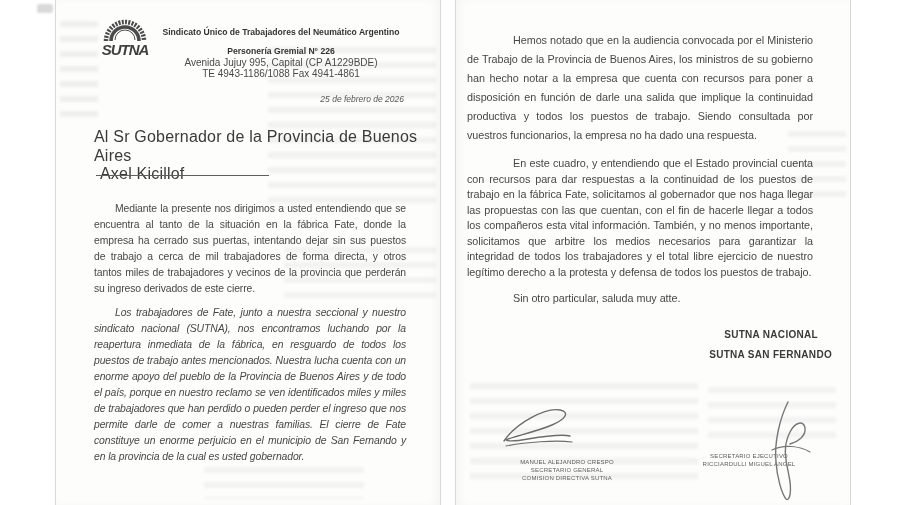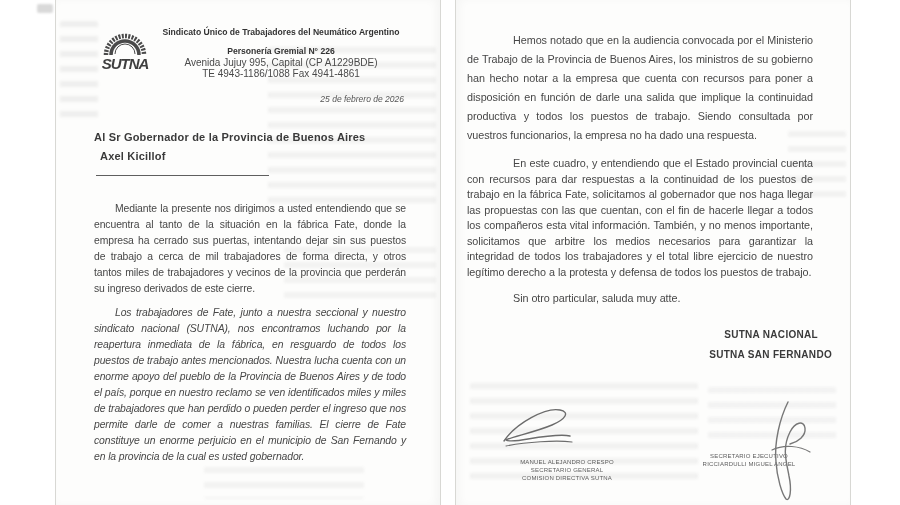--- a/index.html
+++ b/index.html
@@ -13,29 +13,29 @@
   .page{
     position:absolute;top:-2px;height:509px;
     background:#fdfdfc;
     border:1px solid #d8d8d4;
     box-sizing:border-box;
   }
   .page-left{left:55px;width:386px;box-shadow:inset -4px 0 8px rgba(0,0,0,.035);}
   .page-right{left:455px;width:396px;box-shadow:inset 4px 0 8px rgba(0,0,0,.03);}
 
   
-  .logo{position:absolute;left:45px;top:24px;}
+  .logo{position:absolute;left:45px;top:10px;}
   .lh-text{position:absolute;left:100px;top:27px;width:250px;text-align:center;color:#3c3c3c;}
   .lh-org{font-size:8.6px;font-weight:bold;line-height:12px;color:#333;}
   .lh-reg{font-size:8.6px;font-weight:bold;line-height:11px;color:#333;margin-top:8px;}
   .lh-addr,.lh-tel{font-size:10px;line-height:11px;color:#4a4a4a;}
 
   .date{position:absolute;right:36px;top:95px;font-size:8.5px;font-style:italic;color:#555;}
 
-  .recipient{position:absolute;left:38px;top:129px;font-size:11px;font-weight:bold;color:#3a3a3a;line-height:18.5px;letter-spacing:.2px;}
+  .recipient{position:absolute;left:38px;top:129px;font-size:16px;font-weight:normal;color:#3a3a3a;line-height:18.5px;letter-spacing:.2px;}
   .recipient .l2{padding-left:6px;}
   .rule{position:absolute;left:40px;top:176px;width:173px;height:1px;background:#5f5f5f;}
 
   
   .body-l{position:absolute;left:38px;top:202px;width:312px;}
   .body-r{position:absolute;left:11px;top:32px;width:346px;}
   .para{
     margin:0;text-align:justify;color:#474747;
   }
   .body-l .para{font-size:10.4px;line-height:16px;text-indent:21px;letter-spacing:-.1px;}

